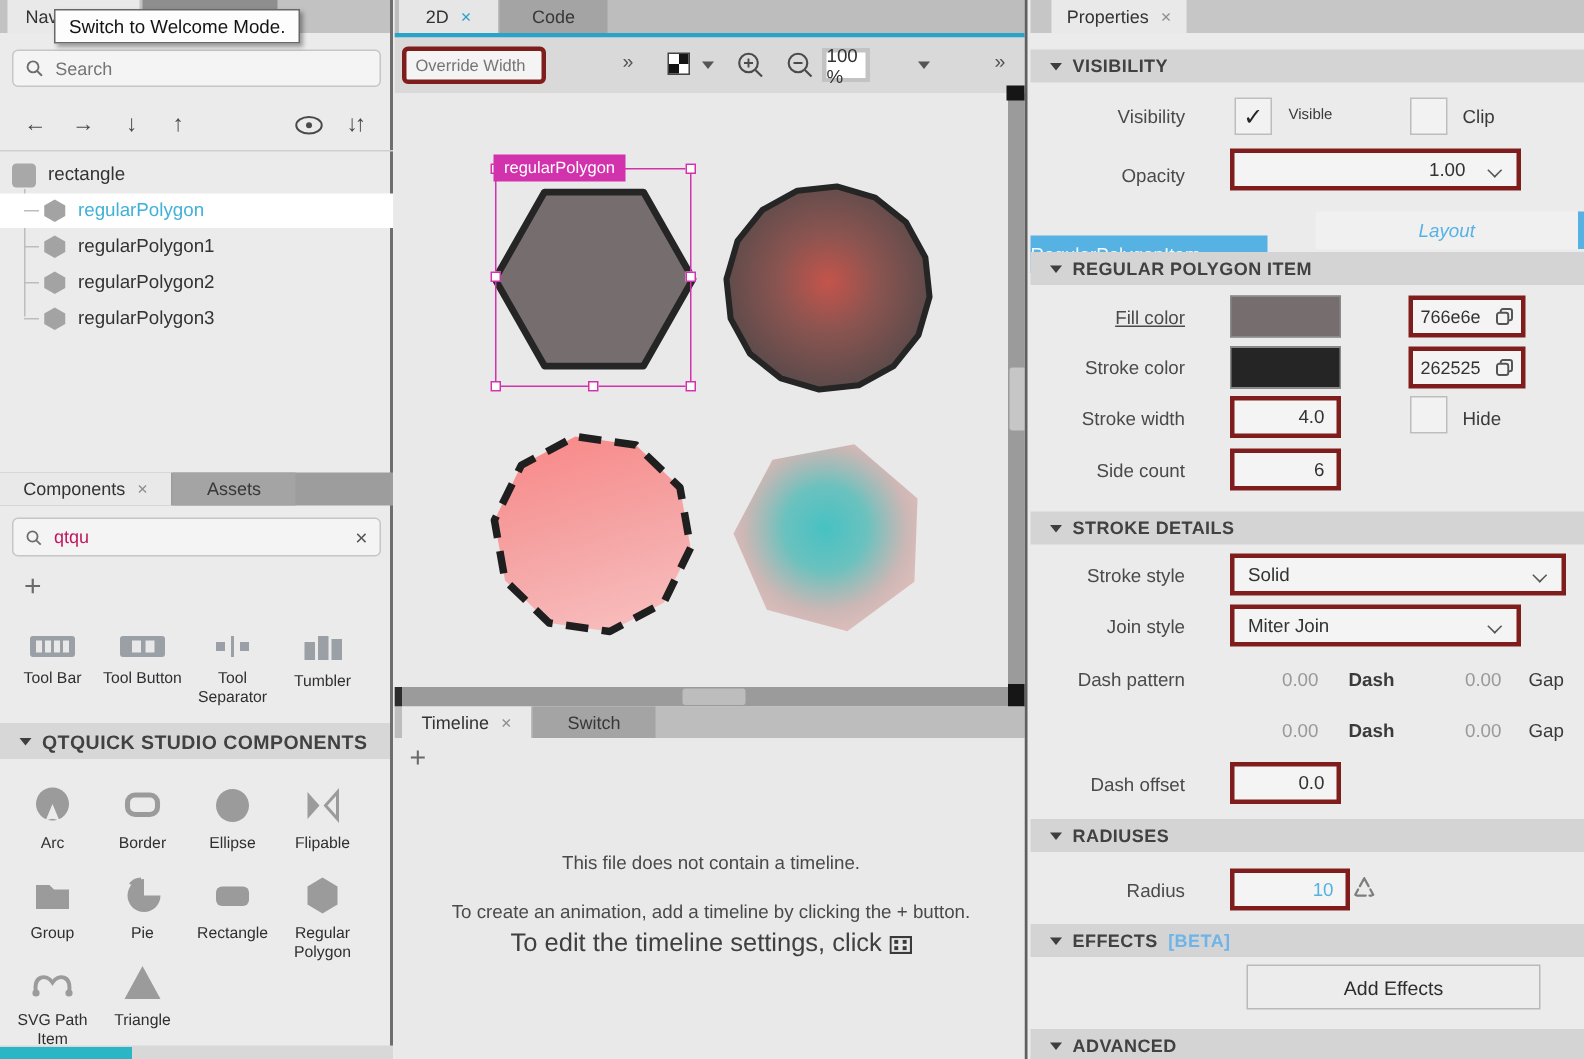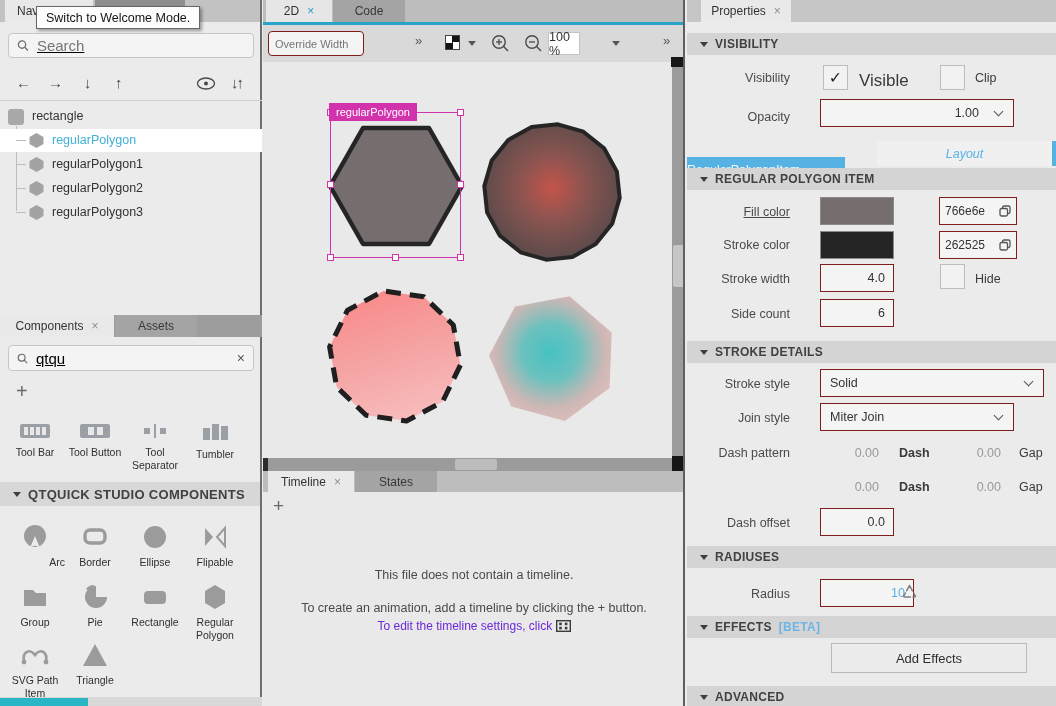--- a/index.html
+++ b/index.html
@@ -7,28 +7,28 @@
   body { font-family:"Liberation Sans", sans-serif; background:#eaeaea; overflow:hidden; }
   .app { position:relative; width:1056px; height:706px; background:#ebebeb; }
   .abs { position:absolute; }
   .panel { position:absolute; top:0; height:706px; background:#ebebeb; }
   .tabstrip { position:absolute; left:0; right:0; top:0; height:22px; background:#c2c2c2; }
   .tab { position:absolute; top:0; height:22px; display:flex; align-items:center; justify-content:center; font-size:12px; color:#333; gap:8px; }
   .tab.active { background:#e9e9e9; }
   .tab.inactive { background:#a4a4a4; color:#383838; }
   .closex { font-size:12px; color:#8f8f8f; }
   .searchbox { position:absolute; background:#f4f4f4; border:1px solid #c6c6c6; border-radius:4px; display:flex; align-items:center; padding:0 8px; gap:8px; }
-  .searchbox input { border:none; background:transparent; outline:none; font-family:"Liberation Sans",sans-serif; font-size:15px; color:#000000; width:100%;text-decoration:underline; }
+  .searchbox input { border:none; background:transparent; outline:none; font-family:"Liberation Sans",sans-serif; font-size:12px; color:#be185d; width:100%; }
   .navicon { position:absolute; font-size:15px; color:#4a4a4a; }
   .treelabel { font-size:12.5px; color:#333; }
   .sechdr { position:absolute; left:0; width:100%; height:22px; background:#d4d4d4; display:flex; align-items:center; gap:7px; padding-left:13px; color:#414141; font-size:12px; font-weight:bold; letter-spacing:.3px; }
   .tri-down { width:0; height:0; border-left:4px solid transparent; border-right:4px solid transparent; border-top:5px solid #3e3e3e; }
   .gridcell { position:absolute; width:60px; text-align:center; }
   .gridcell .lbl { font-size:10.5px; color:#2f2f2f; line-height:1.25; }
-  .field { position:absolute; background:#f4f4f4; border:1px solid #7f1d1d; display:flex; align-items:center; font-size:12.5px; color:#333; }
+  .field { position:absolute; background:#f4f4f4; border:3px solid #7f1d1d; display:flex; align-items:center; font-size:12.5px; color:#333; }
   .chk { position:absolute; width:25px; height:25px; background:#f2f2f2; border:1px solid #bdbdbd; display:flex; align-items:center; justify-content:center; font-size:16px; color:#252525; }
   .plabel { position:absolute; left:0; width:103px; text-align:right; font-size:12.5px; color:#4a4a4a; }
   .chev { display:inline-block; width:7px; height:7px; border-right:1.7px solid #555; border-bottom:1.7px solid #555; transform:rotate(45deg); margin-top:-4px; }
   .caret { width:0; height:0; border-left:4px solid transparent; border-right:4px solid transparent; border-top:5px solid #555; }
   .graynum { position:absolute; font-size:12.5px; color:#9a9a9a; text-align:right; width:50px; }
   .dashlbl { position:absolute; font-size:12.5px; color:#3a3a3a; }
   .tooltip { position:absolute; left:36px; top:6px; height:23px; background:#fdfdfd; border:1px solid #686868; box-shadow:2px 2px 3px rgba(0,0,0,.35); display:flex; align-items:center; padding:0 9px; font-size:12.5px; color:#141414; z-index:50; white-space:nowrap; }
   .handle { position:absolute; width:7px; height:7px; background:#fff; border:1px solid #d233ad; }
   svg { display:block; }
 </style>
@@ -147,21 +147,21 @@
           <i style="width:7px;height:14px;background:#9aa0a6;"></i>
         </div>
       <div class="lbl">Tumbler</div>
     </div>
 
     <div class="sechdr" style="top:482px;height:24px;background:#d7d7d7;font-size:13px;">
       <span class="tri-down"></span>
       <span>QTQUICK STUDIO COMPONENTS</span>
     </div>
 
-    <div class="gridcell" style="left:5px;top:522px;text-align:right;">
+    <div class="gridcell" style="left:5px;top:522px;">
       <svg width="30" height="30" viewBox="0 0 30 30" style="margin:0 auto 4px;">
           <circle cx="15" cy="14" r="11" fill="#9b9b9b"></circle>
           <path d="M15,14 L10,26 Q15,21.5 20,26 Z" fill="#ebebeb"></path>
         </svg>
       <div class="lbl">Arc</div>
     </div>
     <div class="gridcell" style="left:65px;top:522px;">
       <svg width="30" height="30" viewBox="0 0 30 30" style="margin:0 auto 4px;">
           <rect x="5" y="8" width="20" height="13" rx="5" fill="none" stroke="#9b9b9b" stroke-width="3.4"></rect>
         </svg>
@@ -319,27 +319,27 @@
     <div class="abs" style="left:192px;top:459px;width:42px;height:11px;background:#bdbdbd;border-radius:2px;"></div>
     <div class="abs" style="left:0;top:458px;width:5px;height:13px;background:#2c2c2c;"></div>
     <div class="abs" style="left:409px;top:456px;width:13px;height:15px;background:#161616;"></div>
 
     <div class="abs" style="left:0;top:471px;width:422px;height:21px;background:#bdbdbd;"></div>
     <div class="tab active" style="left:5px;top:471px;width:86px;height:21px;">
       <span>Timeline</span>
       <span class="closex">×</span>
     </div>
     <div class="tab inactive" style="left:92px;top:471px;width:82px;height:21px;">
-      <span>States</span>
+      <span>Switch</span>
     </div>
     <div class="abs" style="left:0;top:492px;width:422px;height:214px;background:#e9e9e9;">
       <span style="position:absolute;left:10px;top:3px;font-size:19px;color:#6a6a6a;">+</span>
       <div style="position:absolute;left:0;top:76px;width:422px;text-align:center;font-size:12.5px;color:#4a4a4a;">This file does not contain a timeline.</div>
       <div style="position:absolute;left:0;top:109px;width:422px;text-align:center;font-size:12.5px;color:#4a4a4a;">To create an animation, add a timeline by clicking the + button.</div>
-      <div style="position:absolute;left:0;top:127px;width:422px;text-align:center;font-size:12px;color:#6d28d9;">
+      <div style="position:absolute;left:0;top:127px;width:422px;text-align:center;font-size:17px;color:#404040;">
         <span>To edit the timeline settings, click</span>
         <svg width="15" height="12" viewBox="0 0 15 12" style="display:inline-block;vertical-align:-2px;">
             <rect x="0.7" y="0.7" width="13.6" height="10.6" fill="none" stroke="#3a3a3a" stroke-width="1.4"></rect>
             <rect x="3.2" y="2.6" width="2.6" height="2.6" fill="#3a3a3a"></rect>
             <rect x="8.8" y="2.6" width="2.6" height="2.6" fill="#3a3a3a"></rect>
             <rect x="3.2" y="6.8" width="2.6" height="2.6" fill="#3a3a3a"></rect>
             <rect x="8.8" y="6.8" width="2.6" height="2.6" fill="#3a3a3a"></rect>
           </svg>
       </div>
     </div>
@@ -353,21 +353,21 @@
     </div>
 
     <div class="sechdr" style="top:33px;">
       <span class="tri-down"></span>
       <span>VISIBILITY</span>
     </div>
     <div class="plabel" style="top:71px;">Visibility</div>
     <div class="chk" style="left:136px;top:65px;">
         <span>✓</span>
       </div>
-    <span class="abs" style="left:172px;top:71px;font-size:17px;color:#3a3a3a;">Visible</span>
+    <span class="abs" style="left:172px;top:71px;font-size:10px;color:#3a3a3a;">Visible</span>
     <div class="chk" style="left:253px;top:65px;"></div>
     <span class="abs" style="left:288px;top:71px;font-size:12.5px;color:#3a3a3a;">Clip</span>
     <div class="plabel" style="top:110px;">Opacity</div>
     <div class="field" style="left:133px;top:99px;width:194px;height:28px;justify-content:flex-end;padding-right:34px;">
       <span>1.00</span>
       <span class="chev" style="position:absolute;right:11px;top:12px;"></span>
     </div>
 
     <div class="abs" style="left:0;top:141px;width:158px;height:25px;background:#57b2e4;color:#f2faff;font-size:12.5px;display:flex;align-items:center;margin-top:16px;">
       <span>RegularPolygonItem</span>
@@ -436,21 +436,21 @@
     <div class="plabel" style="top:516px;">Dash offset</div>
     <div class="field" style="left:133px;top:508px;width:74px;height:28px;justify-content:flex-end;padding-right:8px;">
       <span>0.0</span>
     </div>
 
     <div class="sechdr" style="top:546px;">
       <span class="tri-down"></span>
       <span>RADIUSES</span>
     </div>
     <div class="plabel" style="top:587px;">Radius</div>
-    <div class="field" style="left:133px;top:579px;width:94px;height:28px;justify-content:flex-end;padding-right:8px;color:#57b2e4;padding-left:48px;">
+    <div class="field" style="left:133px;top:579px;width:80px;height:28px;justify-content:flex-end;padding-right:8px;color:#57b2e4;padding-left:48px;">
       <span>10</span>
     </div>
     <svg class="abs" style="left:214px;top:583px;" width="17" height="17" viewBox="0 0 17 17">
         <path d="M8.5,2.5 L14.5,13.5 M8.5,2.5 L2.5,13.5 M3.5,14 L13.5,14" fill="none" stroke="#7d7d7d" stroke-width="1.5" stroke-linecap="round" stroke-dasharray="6 2.5"></path>
       </svg>
 
     <div class="sechdr" style="top:616px;">
       <span class="tri-down"></span>
       <span>EFFECTS</span>
       <span style="color:#6db4e8;font-weight:bold;">[BETA]</span>

